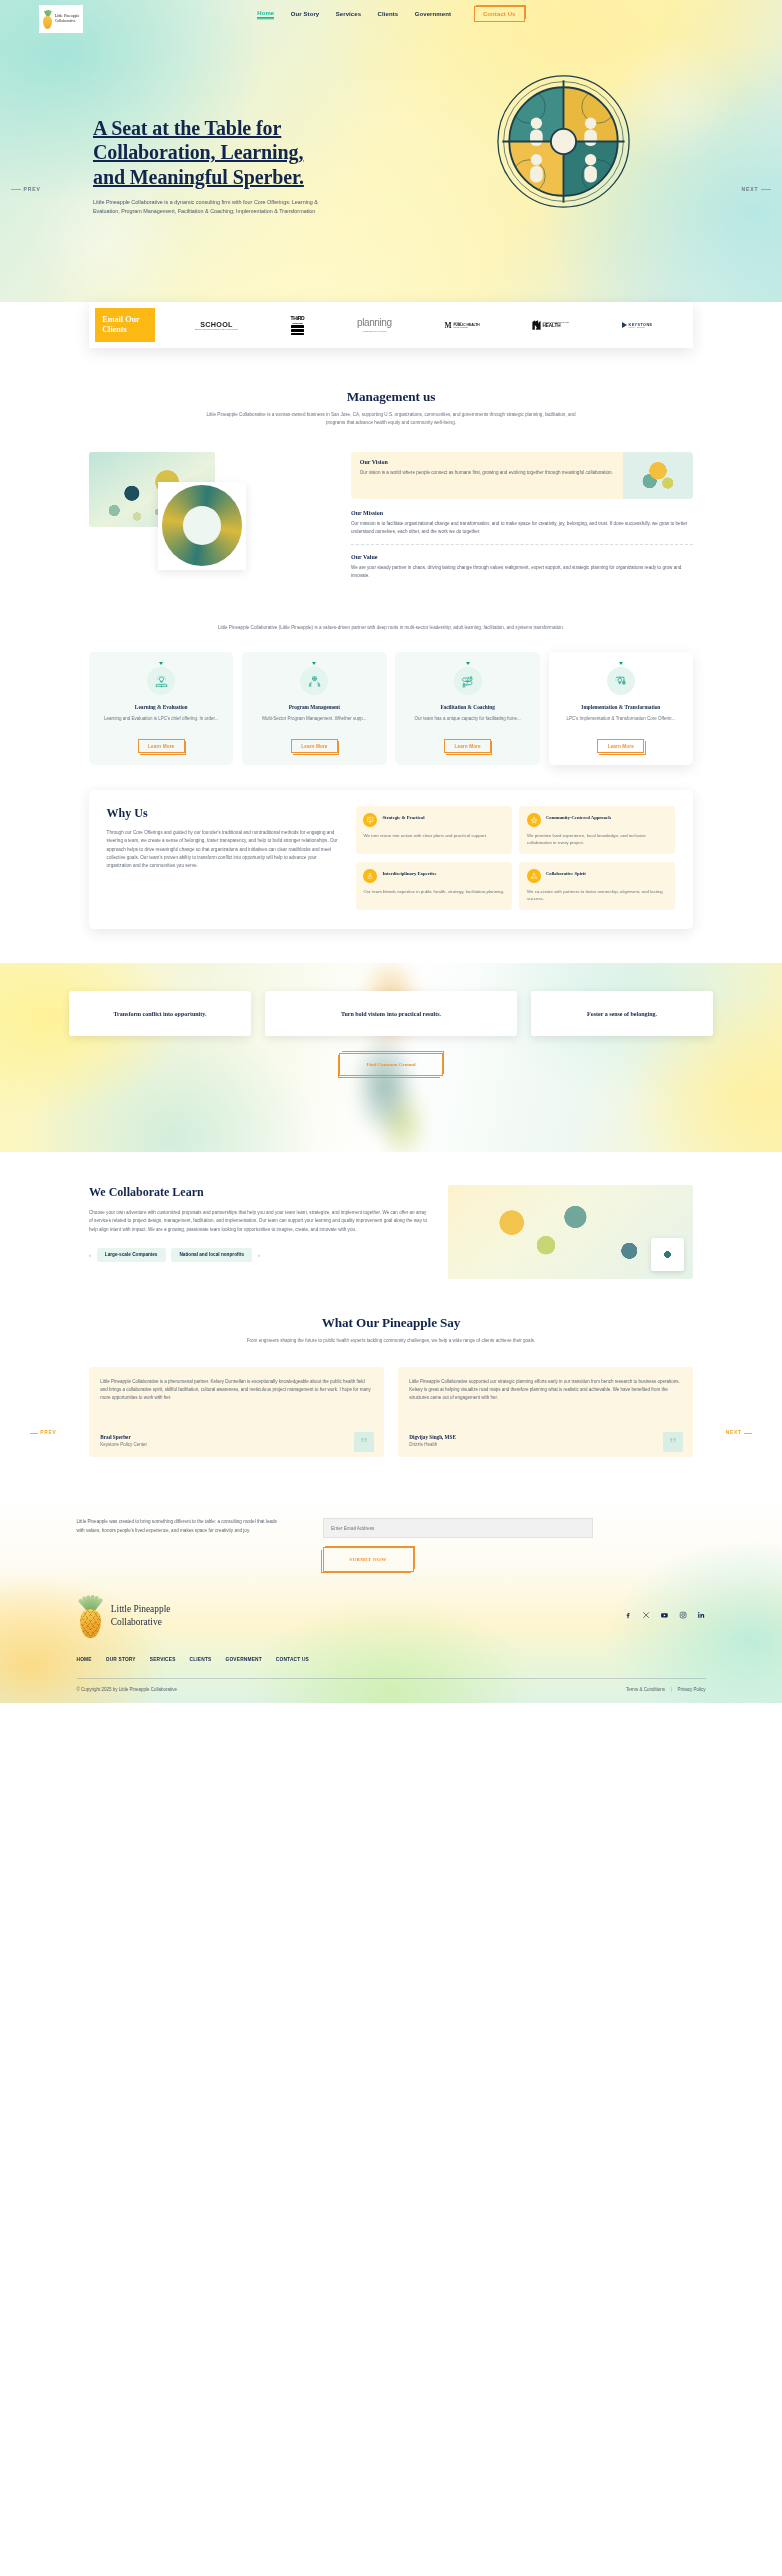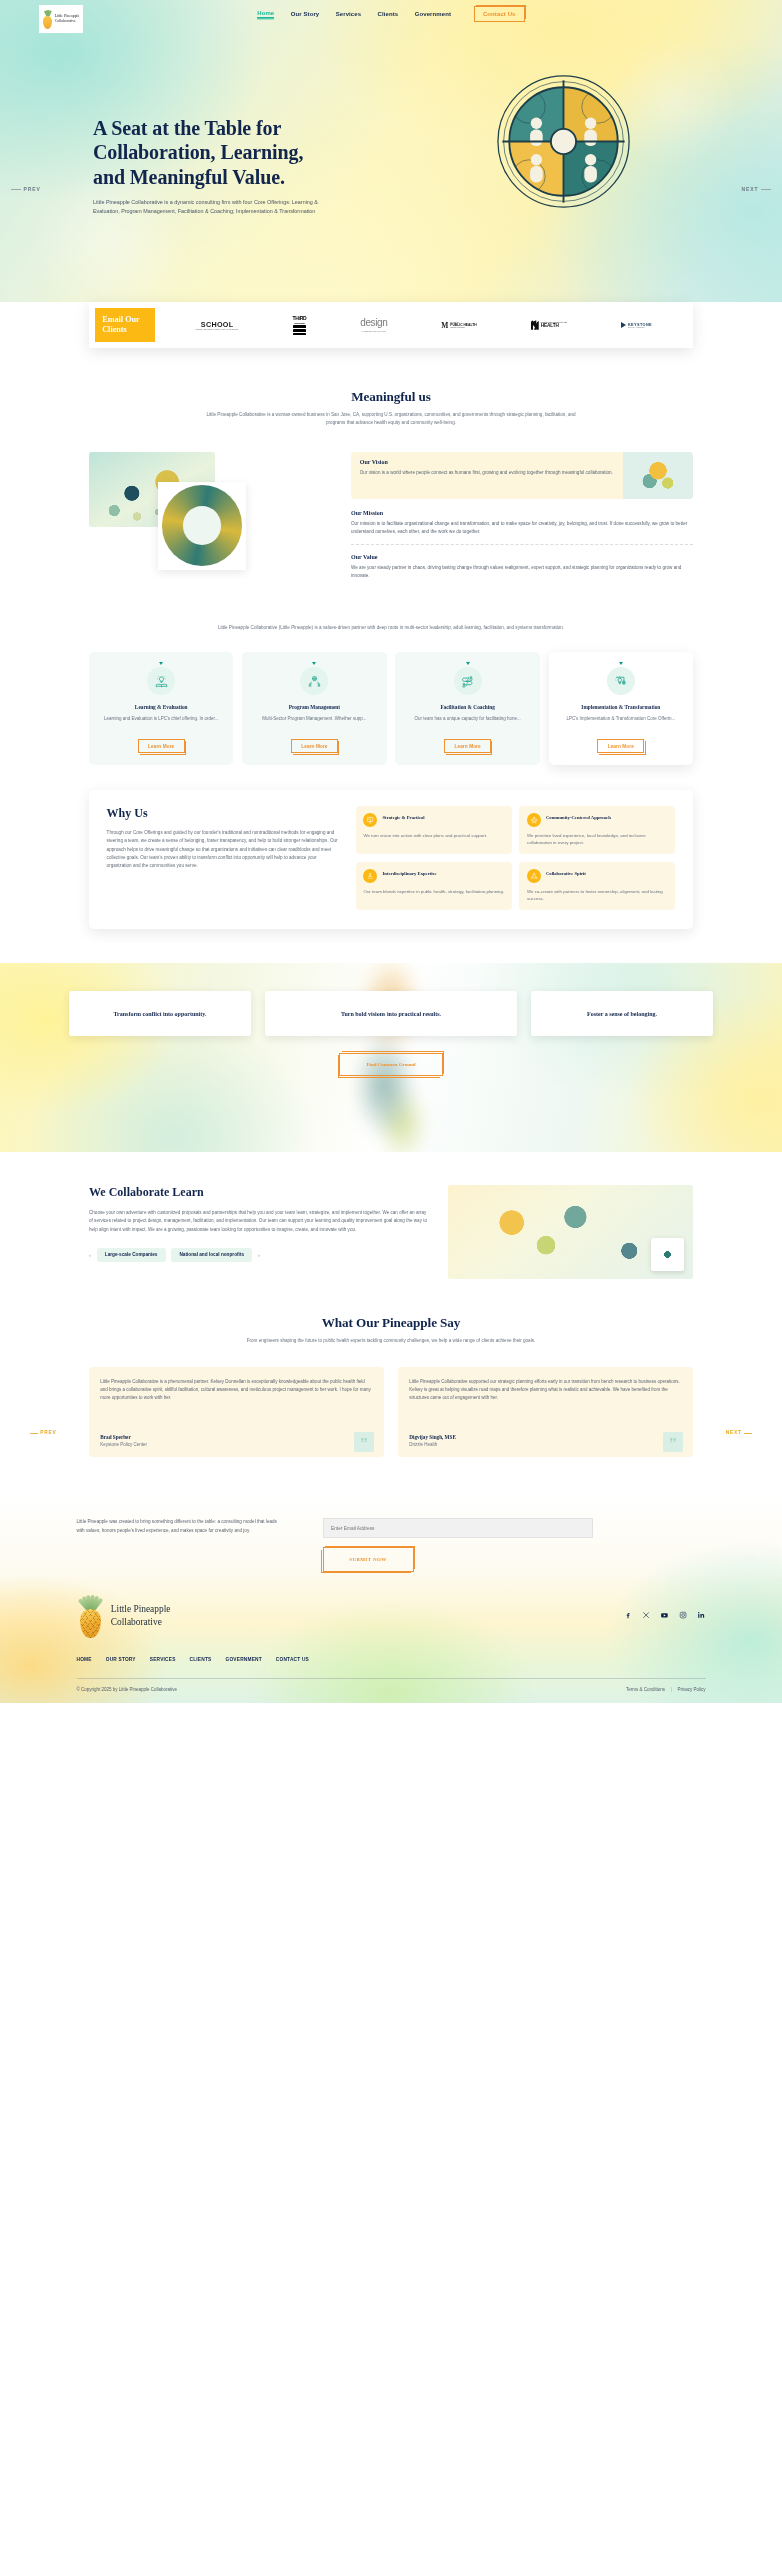--- a/index.html
+++ b/index.html
@@ -67,21 +67,21 @@
   }
   .nav .contact-btn::after {
     content: ""; position: absolute; right: -2.5px; top: -2.5px;
     width: 100%; height: 100%; border-top: 0.9px solid #f0922f;
     border-right: 0.9px solid #f0922f;
   }
 
   .hero-text { position: absolute; left: 93px; top: 116px; width: 289px; z-index: 4; }
   .hero-h1 {
     font-family: "Liberation Serif", serif; font-weight: 700;
-    font-size: 20px; line-height: 1.22; color: #11254d; letter-spacing: -0.1px;
+    font-size: 20px; line-height: 1.22; color: #11254d; letter-spacing: -0.1px; text-decoration: underline;
   }
   .hero-sub {
     margin-top: 8.8px; font-size: 5.4px; line-height: 1.72; color: #4b5566; width: 226px;
   }
 
   .hero-art { position: absolute; right: 146px; top: 69px; width: 145px; height: 145px; z-index: 3; }
   .prevnext {
     position: absolute; top: 186px; font-size: 5px; letter-spacing: 0.9px;
     color: #6d7a88; font-weight: 600; z-index: 6;
   }
@@ -436,21 +436,21 @@
       <a href="#">Services</a>
       <a href="#">Clients</a>
       <a href="#">Government</a>
       <a href="#" class="contact-btn">Contact Us</a>
     </nav>
 
     <div class="hero-text">
       <h1 class="hero-h1">
         <div>A Seat at the Table for</div>
         <div>Collaboration, Learning,</div>
-        <div>and Meaningful Value.</div>
+        <div>and Meaningful Sperber.</div>
       </h1>
       <p class="hero-sub">Little Pineapple Collaborative is a dynamic consulting firm with four Core Offerings: Learning &amp; Evaluation, Program Management, Facilitation &amp; Coaching; Implementation &amp; Transformation</p>
     </div>
 
     <div class="hero-art">
       <svg viewBox="0 0 230 230" width="145" height="145">
         <defs>
           <clipPath id="cc">
               <circle cx="115" cy="115" r="86"></circle>
             </clipPath>
@@ -510,21 +510,21 @@
           <div class="tiny">National Association of County &amp; City Health Officials</div>
         </div>
         <div class="third-sector">
           <div class="t1">THiRD</div>
           <div class="t2">sectorcapital</div>
           <div class="bar"></div>
             <div class="bar"></div>
             <div class="bar"></div>
         </div>
         <div class="clogo drizzle">
-          <div class="d1">design</div>
+          <div class="d1">planning</div>
           <div class="d2">Healthcare for everyone</div>
         </div>
         <div class="uofm">
           <div class="m">M</div>
           <div class="txt">
             <div class="l1">SCHOOL OF</div>
             <div class="l2">PUBLIC HEALTH</div>
             <div class="l3">University of Minnesota</div>
           </div>
         </div>
@@ -540,21 +540,21 @@
           <div>
             <div class="l1">KEYSTONE</div>
             <div class="l2">POLICY CENTER</div>
           </div>
         </div>
       </div>
     </div>
   </section>
 
   <section class="intro">
-    <h2 class="sec-title">Meaningful us</h2>
+    <h2 class="sec-title">Management us</h2>
     <p class="sec-sub">Little Pineapple Collaborative is a woman-owned business in San Jose, CA, supporting U.S. organizations, communities, and governments through strategic planning, facilitation, and programs that advance health equity and community well-being.</p>
 
     <div class="intro-grid">
       <div class="intro-left">
         <div class="illus-a"></div>
         <div class="illus-b">
             <div class="ring"></div>
           </div>
       </div>
       <div class="intro-right">

